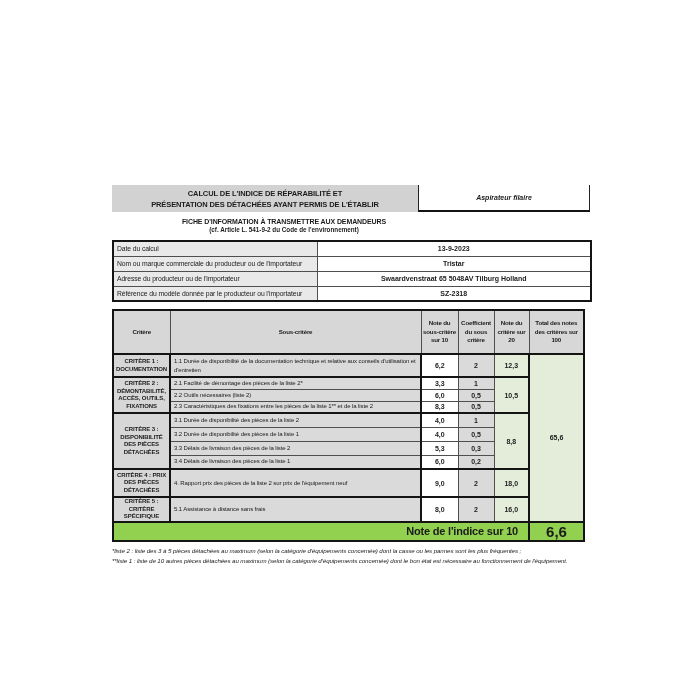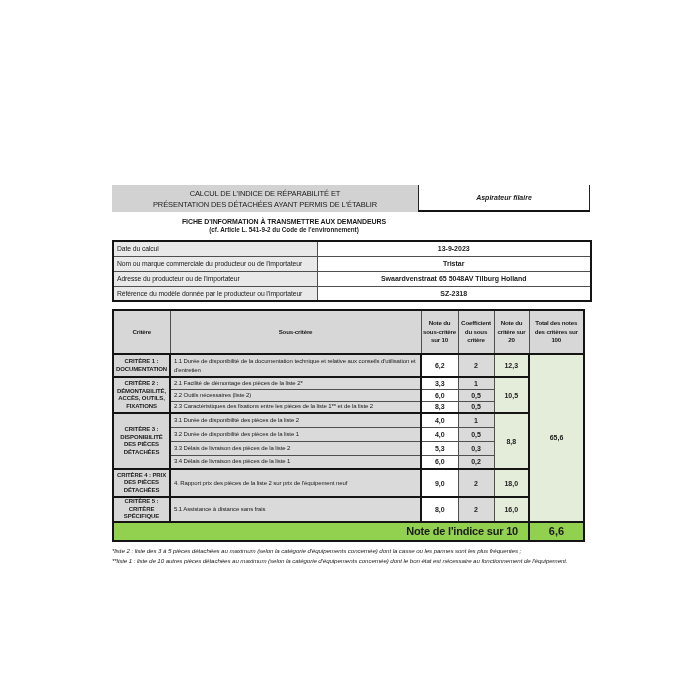--- a/index.html
+++ b/index.html
@@ -9,21 +9,21 @@
   .canvas { position: relative; width: 700px; height: 700px; background: #fff; overflow: hidden; }
   .doc { position: absolute; left: 112px; top: 185px; width: 478px; }
 
   
   .title-row { display: flex; width: 478px; height: 27px; }
   .title-box {
     width: 306px; height: 27px; background: var(--title-gray, #d2d2d2);
     display: flex; flex-direction: column; justify-content: center; align-items: center;
     text-align: center;
   }
-  .title-box div { font-size: 7.5px; font-weight: normal; line-height: 11px; letter-spacing: -0.1px; }
+  .title-box div { font-size: 7.5px; font-weight: bold; line-height: 11px; letter-spacing: -0.1px; }
   .product-box {
     width: 172px; height: 27px;
     border-left: 1px solid #222; border-right: 1px solid #222; border-bottom: 2px solid #141414;
     display: flex; justify-content: center; align-items: center;
   }
   .product-box span { font-size: 7px; font-weight: bold; font-style: italic; }
 
   
   .subtitle-wrap { width: 344px; margin-top: 6px; text-align: center; }
   .subtitle1 { font-size: 7px; font-weight: bold; letter-spacing: -0.1px; }
@@ -62,21 +62,21 @@
   tr.h12 td { height: 12px; }
   tr.h14 td { height: 14px; }
   tr.h28 td { height: 28px; }
   tr.h15 td { height: 15px; }
 
   tr.final td {
     background: var(--accent-green, #92d050); height: 19px;
     border-top: 2px solid #141414; border-bottom: 2px solid #141414;
   }
   td.final-label { font-size: 11px; font-weight: bold; text-align: right; padding-right: 10px; letter-spacing: -0.2px; }
-  td.final-value { font-size: 11px; font-weight: bold; text-align: center; border-left: 2px solid #141414; }
+  td.final-value { font-size: 15px; font-weight: bold; text-align: center; border-left: 2px solid #141414; }
 
   
   .footnotes { margin-top: 4px; width: 478px; }
   .footnotes div { font-size: 6.2px; font-style: italic; letter-spacing: -0.1px; line-height: 10px; color: #222; }
 </style>
 </head>
 <body>
 
 <div class="canvas">
   <div class="doc">

